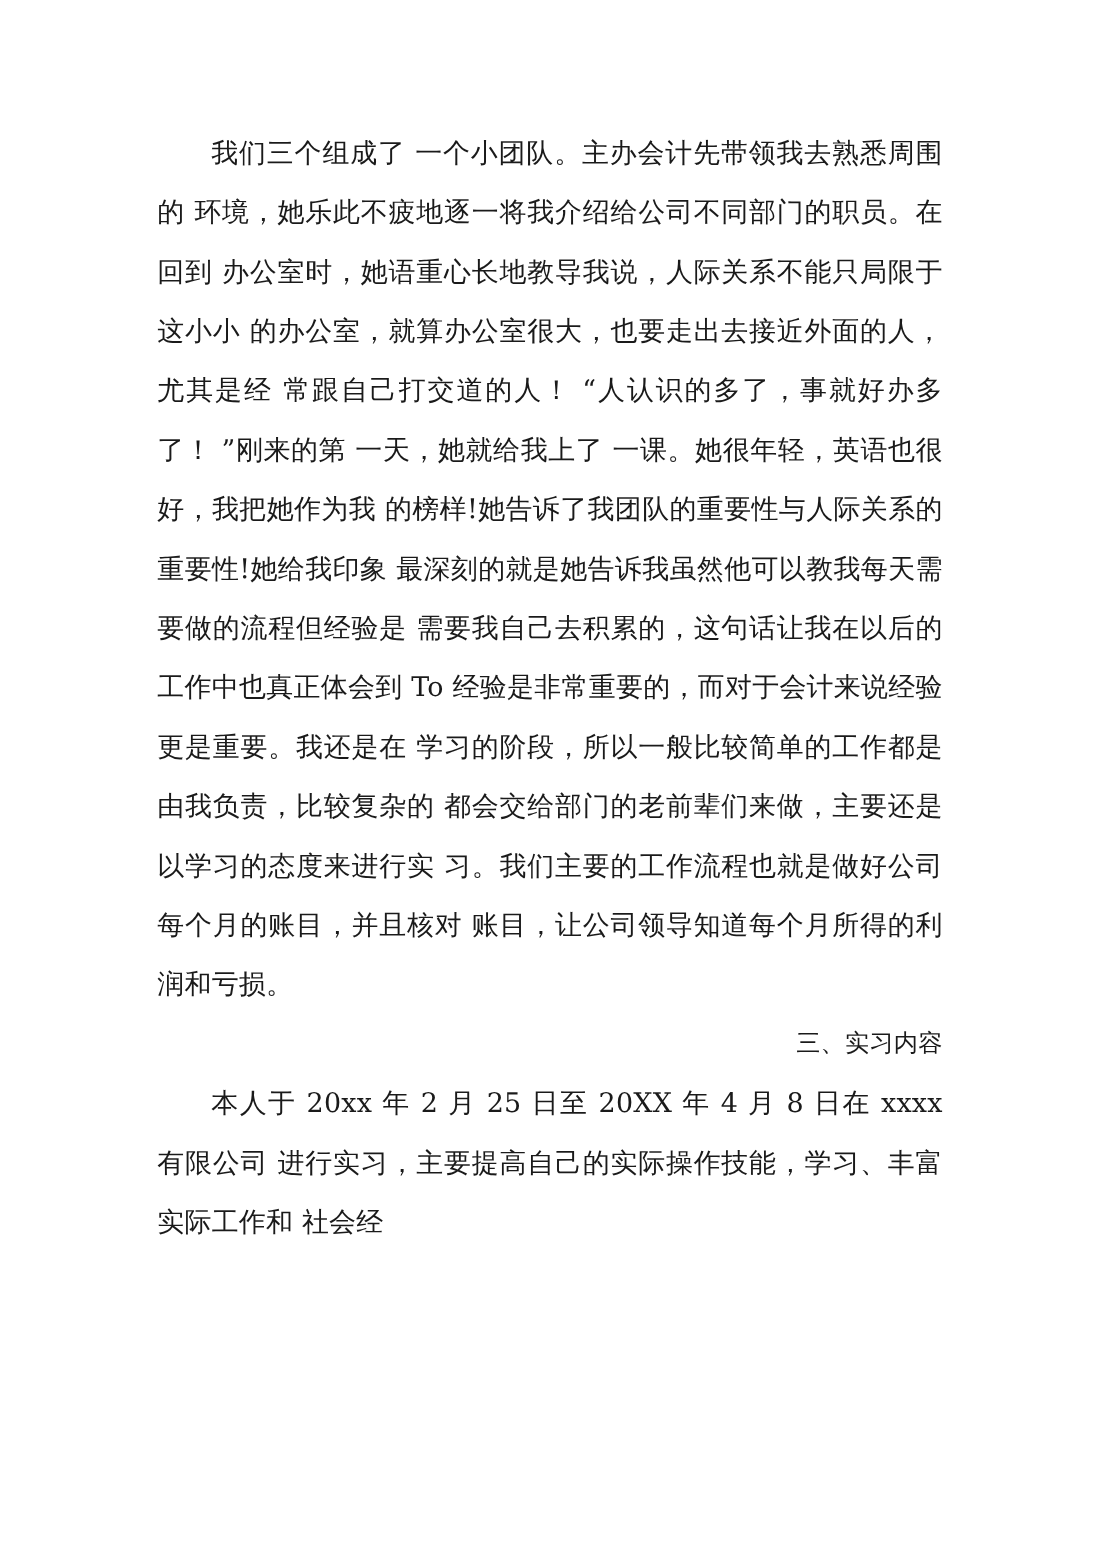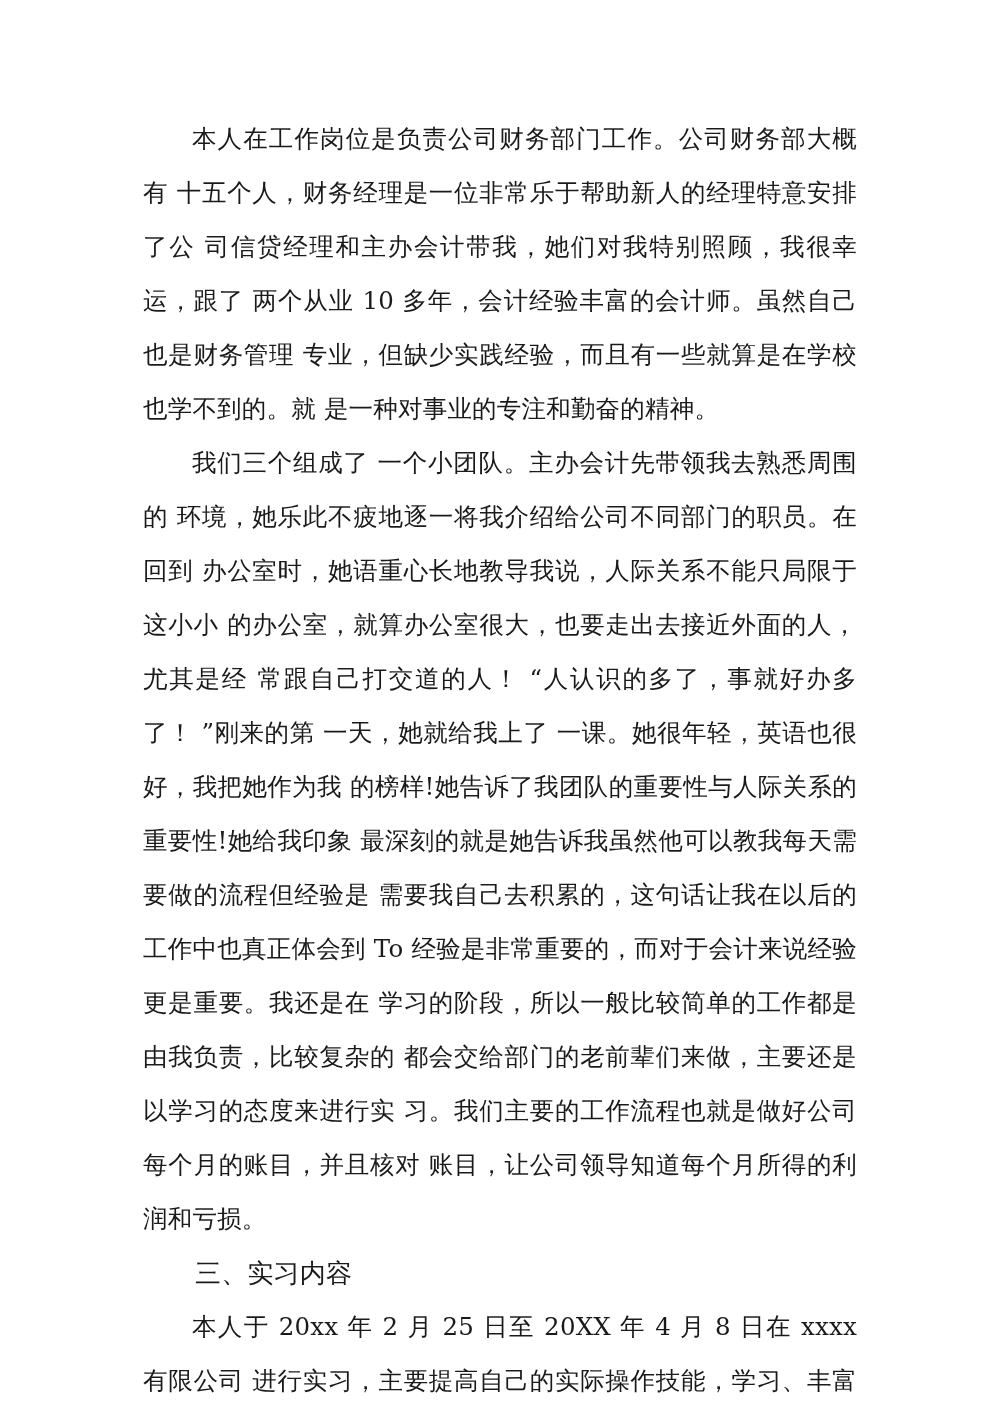--- a/index.html
+++ b/index.html
@@ -36,37 +36,36 @@
     text-indent: 2em;
     margin: 0;
     letter-spacing: 0.2px;
     white-space: pre-wrap;
     word-break: break-all;
   }
 
   
   .heading {
     font-family: "DejaVu Serif", "Liberation Serif", serif;
-    font-size: 26px;
+    font-size: 22px;
     line-height: 54px;
     color: #1a1a1a;
-    text-align: left;
+    text-align: right;
     text-indent: 2em;
     margin: 0;
     letter-spacing: 0.2px;
     white-space: pre-wrap;
   }
 </style>
 </head>
 <body>
 
 <div class="page">
   <div class="doc-body">
 
-    <p class="para">本人在工作岗位是负责公司财务部门工作。公司财务部大概有 十五个人，财务经理是一位非常乐于帮助新人的经理特意安排了公 司信贷经理和主办会计带我，她们对我特别照顾，我很幸运，跟了 两个从业 10 多年，会计经验丰富的会计师。虽然自己也是财务管理 专业，但缺少实践经验，而且有一些就算是在学校也学不到的。就 是一种对事业的专注和勤奋的精神。</p>
 
     <p class="para">我们三个组成了 一个小团队。主办会计先带领我去熟悉周围的 环境，她乐此不疲地逐一将我介绍给公司不同部门的职员。在回到 办公室时，她语重心长地教导我说，人际关系不能只局限于这小小 的办公室，就算办公室很大，也要走出去接近外面的人，尤其是经 常跟自己打交道的人！ “人认识的多了，事就好办多了！ ”刚来的第 一天，她就给我上了 一课。她很年轻，英语也很好，我把她作为我 的榜样!她告诉了我团队的重要性与人际关系的重要性!她给我印象 最深刻的就是她告诉我虽然他可以教我每天需要做的流程但经验是 需要我自己去积累的，这句话让我在以后的工作中也真正体会到 To 经验是非常重要的，而对于会计来说经验更是重要。我还是在 学习的阶段，所以一般比较简单的工作都是由我负责，比较复杂的 都会交给部门的老前辈们来做，主要还是以学习的态度来进行实 习。我们主要的工作流程也就是做好公司每个月的账目，并且核对 账目，让公司领导知道每个月所得的利润和亏损。</p>
 
     <p class="heading">三、实习内容</p>
 
     <p class="para">本人于 20xx 年 2 月 25 日至 20XX 年 4 月 8 日在 xxxx 有限公司 进行实习，主要提高自己的实际操作技能，学习、丰富实际工作和 社会经</p>
 
   </div>
 </div>
 

